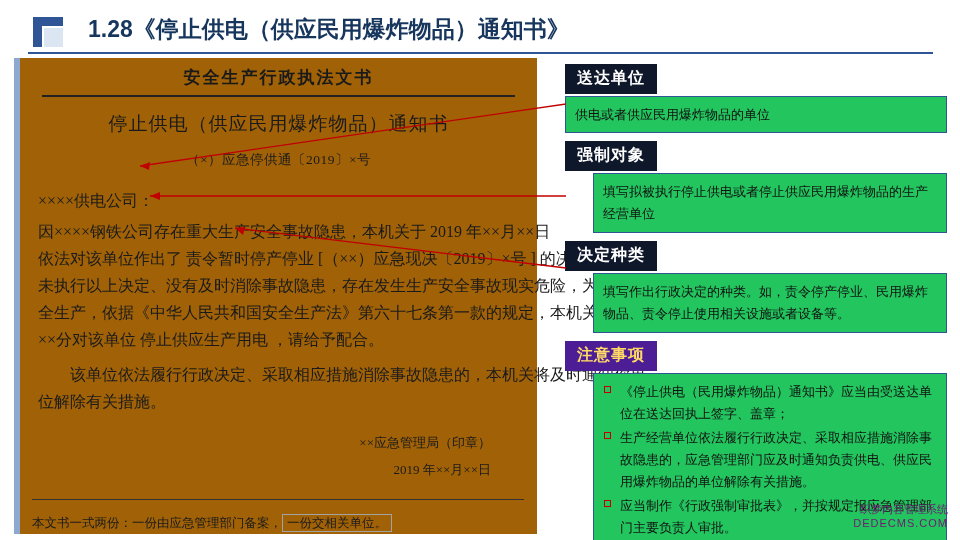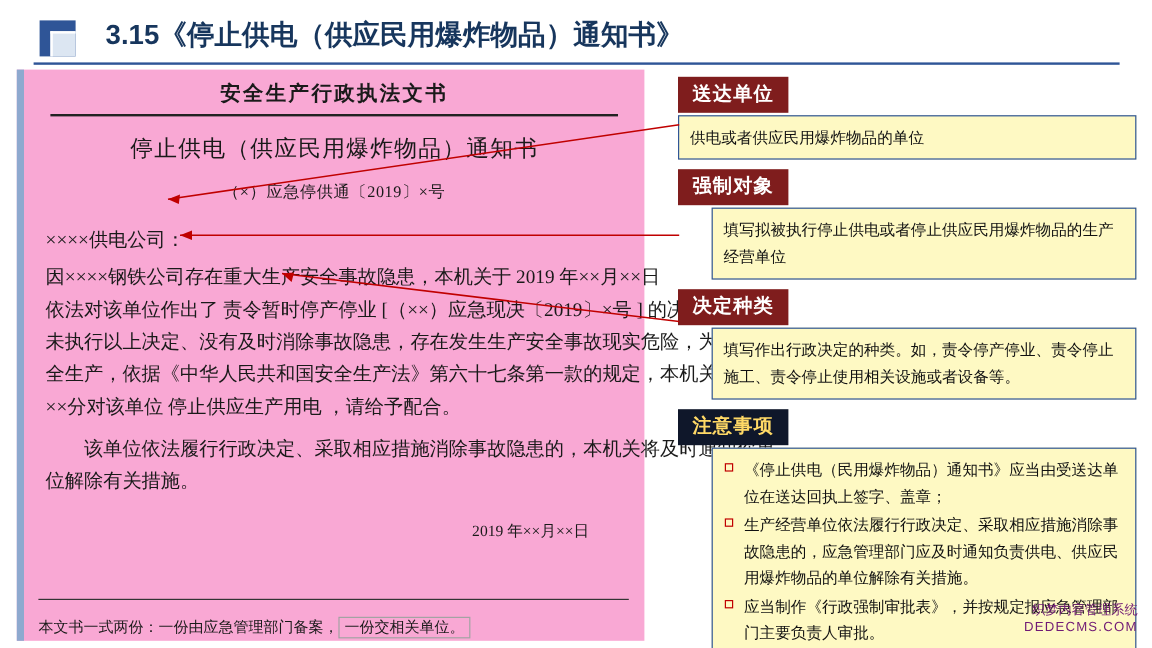--- a/index.html
+++ b/index.html
@@ -64,21 +64,21 @@
     height: 2px;
     background: #2f5597;
   }
   
   .doc {
     position: absolute;
     left: 14px;
     top: 58px;
     width: 523px;
     height: 476px;
-    background: #f9a8d4;
+    background: #a16207;
     border-left: 6px solid #8ea9cf;
     box-sizing: border-box;
     padding: 0;
   }
   .doc-inner {
     position: relative;
     width: 100%;
     height: 100%;
     font-family: "Liberation Serif", serif;
     color: #1a1a1a;
@@ -157,34 +157,34 @@
     left: 565px;
     top: 64px;
     width: 382px;
   }
   .note {
     position: relative;
     margin-bottom: 8px;
   }
   .note-tag {
     display: inline-block;
-    background: #7f1d1d;
+    background: #0f172a;
     color: #ffffff;
     font-size: 16px;
     font-weight: bold;
     padding: 4px 12px 5px 12px;
     letter-spacing: 1px;
   }
   .note-tag.warn {
-    background: #0f172a;
+    background: #4c1d95;
     color: #ffd966;
   }
   .note-box {
     border: 1px solid #2f5597;
-    background: #fef9c3;
+    background: #22c55e;
     margin-top: 2px;
     padding: 7px 9px;
     font-size: 13px;
     line-height: 21px;
     color: #111111;
     font-family: "Liberation Sans", sans-serif;
   }
   .note-box.tall {
     line-height: 22px;
     margin-left: 28px;
@@ -225,21 +225,21 @@
 </style>
 </head>
 <body>
 
 <div class="slide">
 
   <div class="header">
     <div class="logo-mark">
       <div class="inner"></div>
     </div>
-    <div class="slide-title">3.15《停止供电（供应民用爆炸物品）通知书》</div>
+    <div class="slide-title">1.28《停止供电（供应民用爆炸物品）通知书》</div>
     <div class="header-rule"></div>
   </div>
 
   <div class="doc">
     <div class="doc-inner">
       <div class="doc-head">安全生产行政执法文书</div>
       <div class="doc-head-rule"></div>
       <div class="doc-title">停止供电（供应民用爆炸物品）通知书</div>
       <div class="doc-subtitle">（×）应急停供通〔2019〕×号</div>
 
@@ -248,20 +248,21 @@
         <div class="doc-line para">因××××钢铁公司存在重大生产安全事故隐患，本机关于 2019 年××月××日</div>
         <div class="doc-line">依法对该单位作出了 责令暂时停产停业 [（××）应急现决〔2019〕×号 ] 的决定，该单位</div>
         <div class="doc-line">未执行以上决定、没有及时消除事故隐患，存在发生生产安全事故现实危险，为保障安</div>
         <div class="doc-line">全生产，依据《中华人民共和国安全生产法》第六十七条第一款的规定，本机关决定对</div>
         <div class="doc-line">××分对该单位 停止供应生产用电 ，请给予配合。</div>
         <div class="doc-line" style="margin-top:8px">　　该单位依法履行行政决定、采取相应措施消除事故隐患的，本机关将及时通知你单</div>
         <div class="doc-line">位解除有关措施。</div>
       </div>
 
       <div class="sign-block">
+        <div>××应急管理局（印章）</div>
         <div>2019 年××月××日</div>
       </div>
 
       <div class="doc-foot-rule"></div>
       <div class="doc-foot">
         <span>本文书一式两份：一份由应急管理部门备案，</span><span class="foot-box">一份交相关单位。</span>
       </div>
     </div>
   </div>
 
@@ -272,21 +273,21 @@
       <div class="note-box">供电或者供应民用爆炸物品的单位</div>
     </div>
 
     <div class="note">
       <div class="note-tag">强制对象</div>
       <div class="note-box tall">填写拟被执行停止供电或者停止供应民用爆炸物品的生产经营单位</div>
     </div>
 
     <div class="note">
       <div class="note-tag">决定种类</div>
-      <div class="note-box tall">填写作出行政决定的种类。如，责令停产停业、责令停止施工、责令停止使用相关设施或者设备等。</div>
+      <div class="note-box tall">填写作出行政决定的种类。如，责令停产停业、民用爆炸物品、责令停止使用相关设施或者设备等。</div>
     </div>
 
     <div class="note">
       <div class="note-tag warn">注意事项</div>
       <div class="note-box tall">
         <div class="bullet-item">
           <span class="sq"></span>
           <span>《停止供电（民用爆炸物品）通知书》应当由受送达单位在送达回执上签字、盖章；</span>
         </div>
         <div class="bullet-item">

